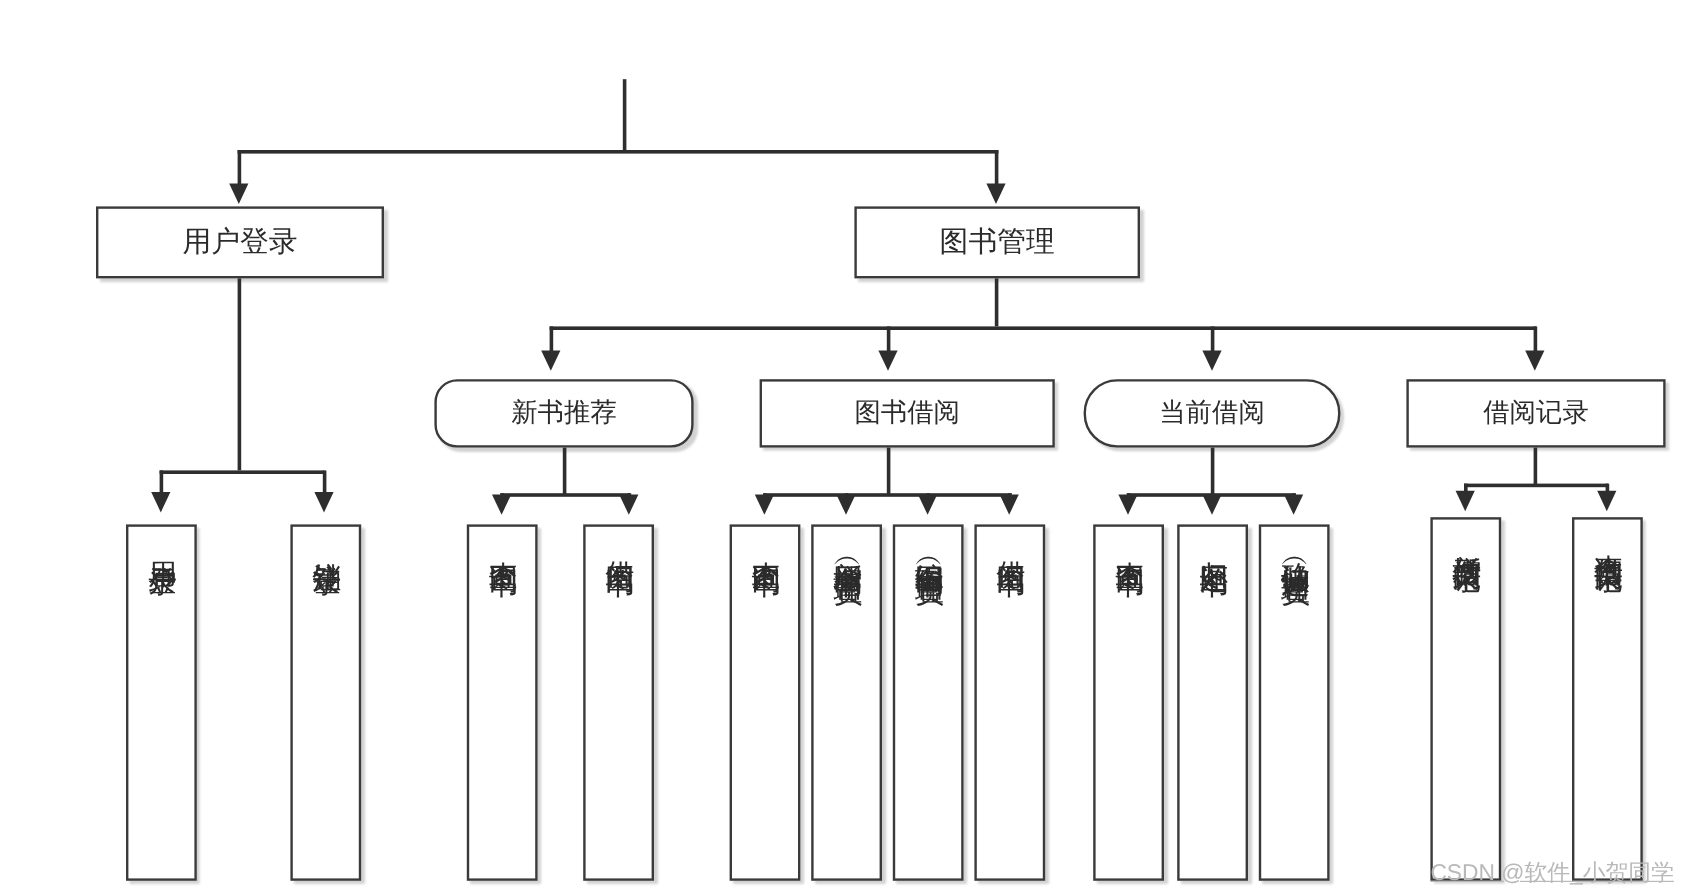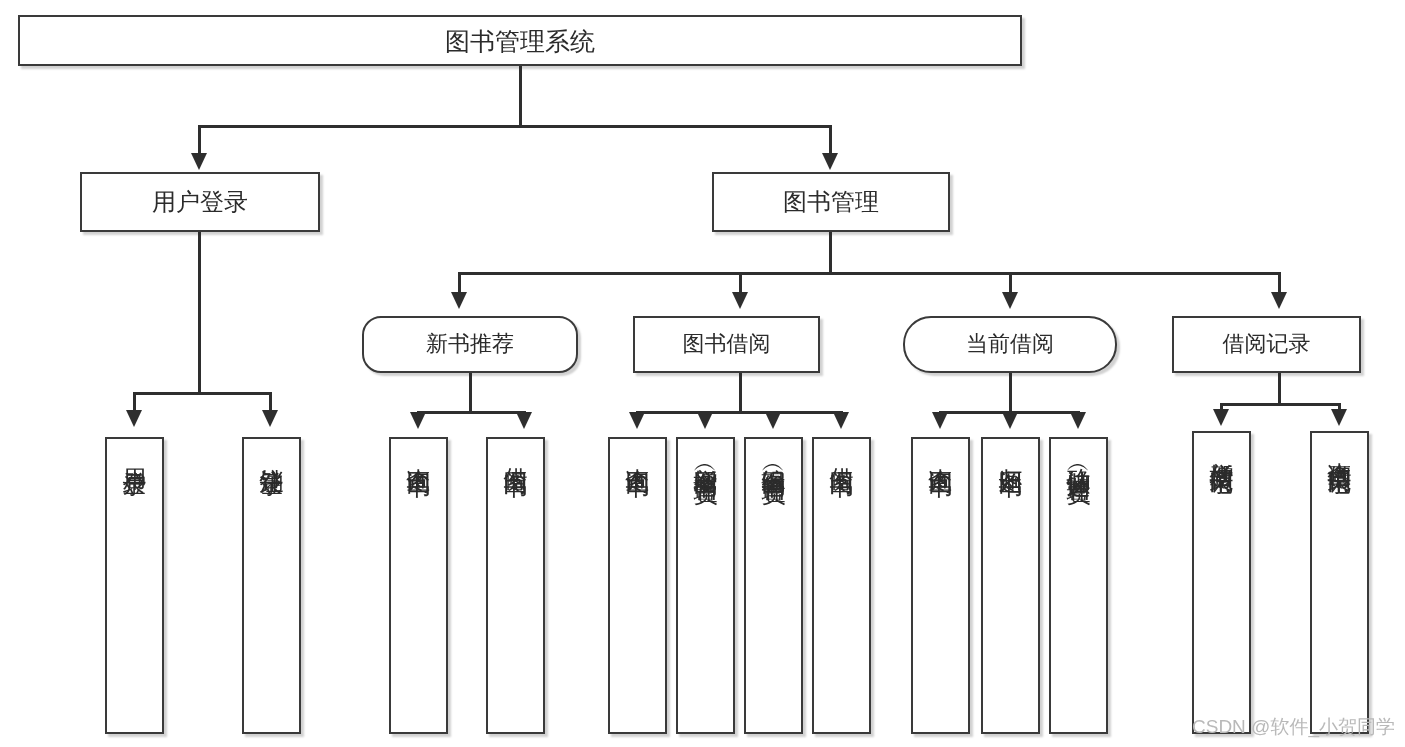--- a/index.html
+++ b/index.html
@@ -75,23 +75,20 @@
     font-size: 19px;
     white-space: nowrap;
     user-select: none;
   }
 </style>
 </head>
 <body>
 
 <div id="canvas">
 
-  <div class="node root" style="left:18px; top:15px; width:1004px; height:51px;">
-    <span class="node-label">图书管理系统</span>
-  </div>
 
   <div class="edge v" style="left:519px; top:66px; width:3px; height:59px;"></div>
 
   <div class="edge h" style="left:198px; top:125px; width:634px; height:3px;"></div>
 
   <div class="edge v" style="left:198px; top:125px; width:3px; height:30px;"></div>
   <div class="arrow" style="left:191px; top:153px;"></div>
 
   <div class="edge v" style="left:829px; top:125px; width:3px; height:30px;"></div>
   <div class="arrow" style="left:822px; top:153px;"></div>
@@ -122,27 +119,27 @@
 
   <div class="edge v" style="left:1009px; top:272px; width:3px; height:22px;"></div>
   <div class="arrow" style="left:1002px; top:292px;"></div>
 
   <div class="edge v" style="left:1278px; top:272px; width:3px; height:22px;"></div>
   <div class="arrow" style="left:1271px; top:292px;"></div>
 
   <div class="node lvl3" style="left:362px; top:316px; width:216px; height:57px;border-radius:19px;">
     <span class="node-label">新书推荐</span>
   </div>
-  <div class="node lvl3" style="left:633px; top:316px; width:187px; height:57px;">
+  <div class="node lvl3" style="left:633px; top:316px; width:246px; height:57px;">
     <span class="node-label">图书借阅</span>
   </div>
   <div class="node lvl3" style="left:903px; top:316px; width:214px; height:57px;border-radius:28px;">
     <span class="node-label">当前借阅</span>
   </div>
-  <div class="node lvl3" style="left:1172px; top:316px; width:189px; height:57px;">
+  <div class="node lvl3" style="left:1172px; top:316px; width:216px; height:57px;">
     <span class="node-label">借阅记录</span>
   </div>
 
   <div class="edge v" style="left:469px; top:373px; width:3px; height:40px;"></div>
   <div class="edge h" style="left:417px; top:411px; width:108px; height:3px;"></div>
   <div class="edge v" style="left:417px; top:411px; width:3px; height:12px;"></div>
   <div class="arrow" style="left:410px; top:412px;"></div>
   <div class="edge v" style="left:523px; top:411px; width:3px; height:12px;"></div>
   <div class="arrow" style="left:516px; top:412px;"></div>
 
@@ -210,15 +207,15 @@
     <span class="node-label">确认归还（管理员）</span>
   </div>
 
   <div class="node leaf" style="left:1192px; top:431px; width:59px; height:303px;">
     <span class="node-label">新增借阅记录</span>
   </div>
   <div class="node leaf" style="left:1310px; top:431px; width:59px; height:303px;">
     <span class="node-label">查询借阅记录</span>
   </div>
 
-  <div id="watermark" style="left:1192px; top:714px;">CSDN @软件_小贺同学</div>
+  <div id="watermark" style="left:1192px; top:714px;text-decoration:underline;">CSDN @软件_小贺同学</div>
 
 </div>
 
 </body></html>

